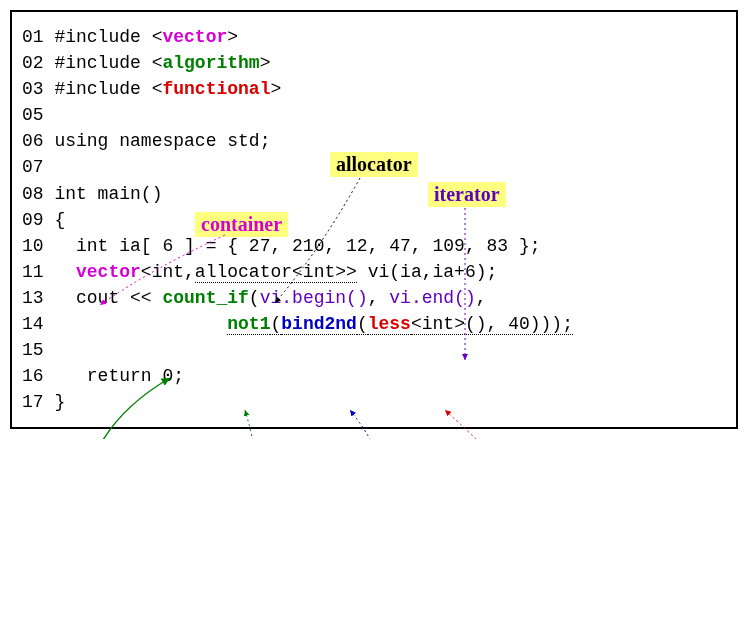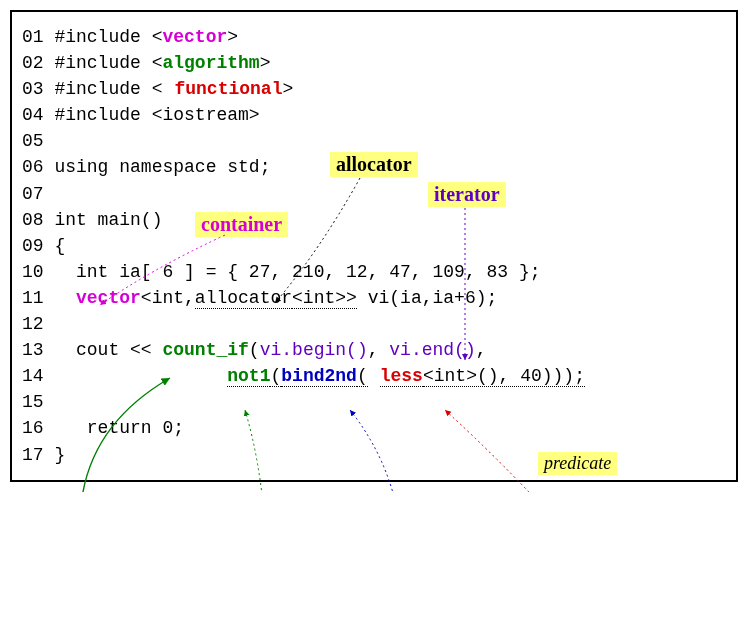--- a/index.html
+++ b/index.html
@@ -19,21 +19,21 @@
     position: relative;
   }
   .line {
     white-space: pre;
     line-height: 1.45;
     color: #000;
   }
   .ln { color: #000; }
   .mag { color: #d600d6; font-weight: bold; }
   .grn { color: #008000; font-weight: bold; }
-  .red { color: #d80000; font-weight: bold; margin-left: 12px; }
+  .red { color: #d80000; font-weight: bold; }
   .pur { color: #6000c0; font-weight: normal; }
   .blu { color: #0000c0; font-weight: bold; margin-top: 11px; }
   .dotted-u { border-bottom: 1px dotted #000; }
   .label {
     position: absolute;
     background: #ffff80;
     padding: 1px 6px;
     font-family: "Times New Roman", serif;
     font-weight: bold;
     font-size: 20px;
@@ -66,29 +66,27 @@
 </style>
 </head>
 <body>
 
 <div class="watermark">博览网</div>
 
 <div class="code-box">
 <div class="line"><span class="ln">01</span><span> #include &lt;</span><span class="mag">vector</span><span>&gt;</span></div>
 <div class="line"><span class="ln">02</span><span> #include &lt;</span><span class="grn">algorithm</span><span>&gt;</span></div>
 <div class="line"><span class="ln">03</span><span> #include &lt;</span><span class="red">functional</span><span>&gt;</span></div>
-<div class="line"><span class="ln">04</span><span> #include &lt;iostream&gt;</span></div>
 <div class="line"><span class="ln">05</span><span></span></div>
 <div class="line"><span class="ln">06</span><span> using namespace std;</span></div>
 <div class="line"><span class="ln">07</span><span></span></div>
 <div class="line"><span class="ln">08</span><span> int main()</span></div>
 <div class="line"><span class="ln">09</span><span> {</span></div>
 <div class="line"><span class="ln">10</span><span>   int ia[ 6 ] = { 27, 210, 12, 47, 109, 83 };</span></div>
 <div class="line"><span class="ln">11</span><span>   </span><span class="mag">vector</span><span>&lt;int,</span><span class="dotted-u">allocator</span><span class="dotted-u">&lt;int&gt;&gt;</span><span> vi(ia,ia+6);</span></div>
-<div class="line"><span class="ln">12</span><span></span></div>
 <div class="line"><span class="ln">13</span><span>   cout &lt;&lt; </span><span class="grn">count_if</span><span>(</span><span class="pur">vi.begin()</span><span>, </span><span class="pur">vi.end()</span><span>,</span></div>
 <div class="line"><span class="ln">14</span><span>                 </span><span class="grn dotted-u">not1</span><span class="dotted-u">(</span><span class="blu dotted-u">bind2nd</span><span class="dotted-u">(</span><span class="red dotted-u">less</span><span class="dotted-u">&lt;int&gt;(), 40)));</span></div>
 <div class="line"><span class="ln">15</span><span></span></div>
 <div class="line"><span class="ln">16</span><span>    return 0;</span></div>
 <div class="line"><span class="ln">17</span><span> }</span></div>
 </div>
 
 <div class="label lab-allocator">allocator</div>
 <div class="label lab-iterator">iterator</div>
 <div class="label lab-container">container</div>

